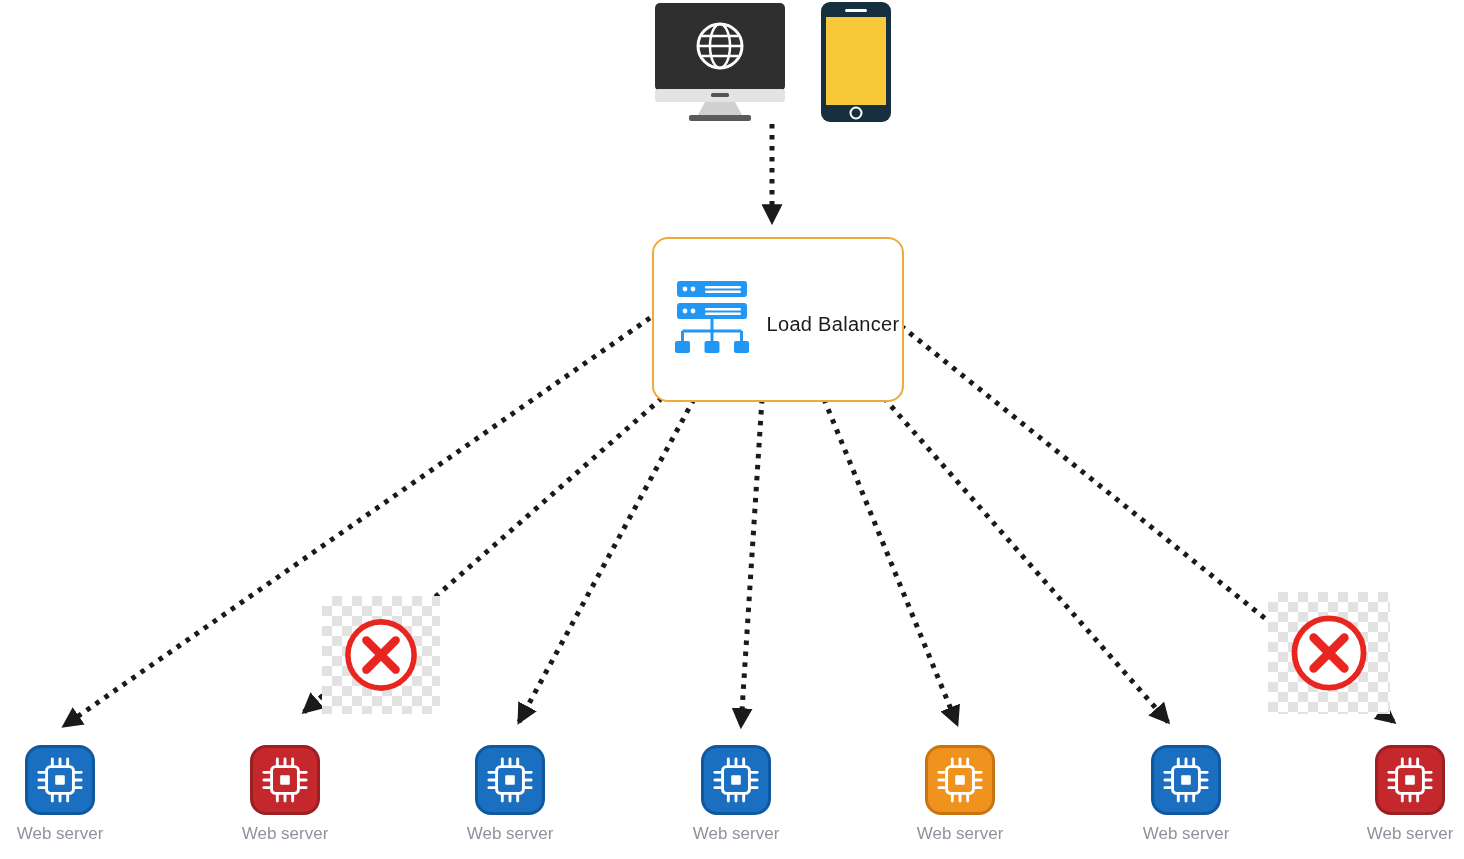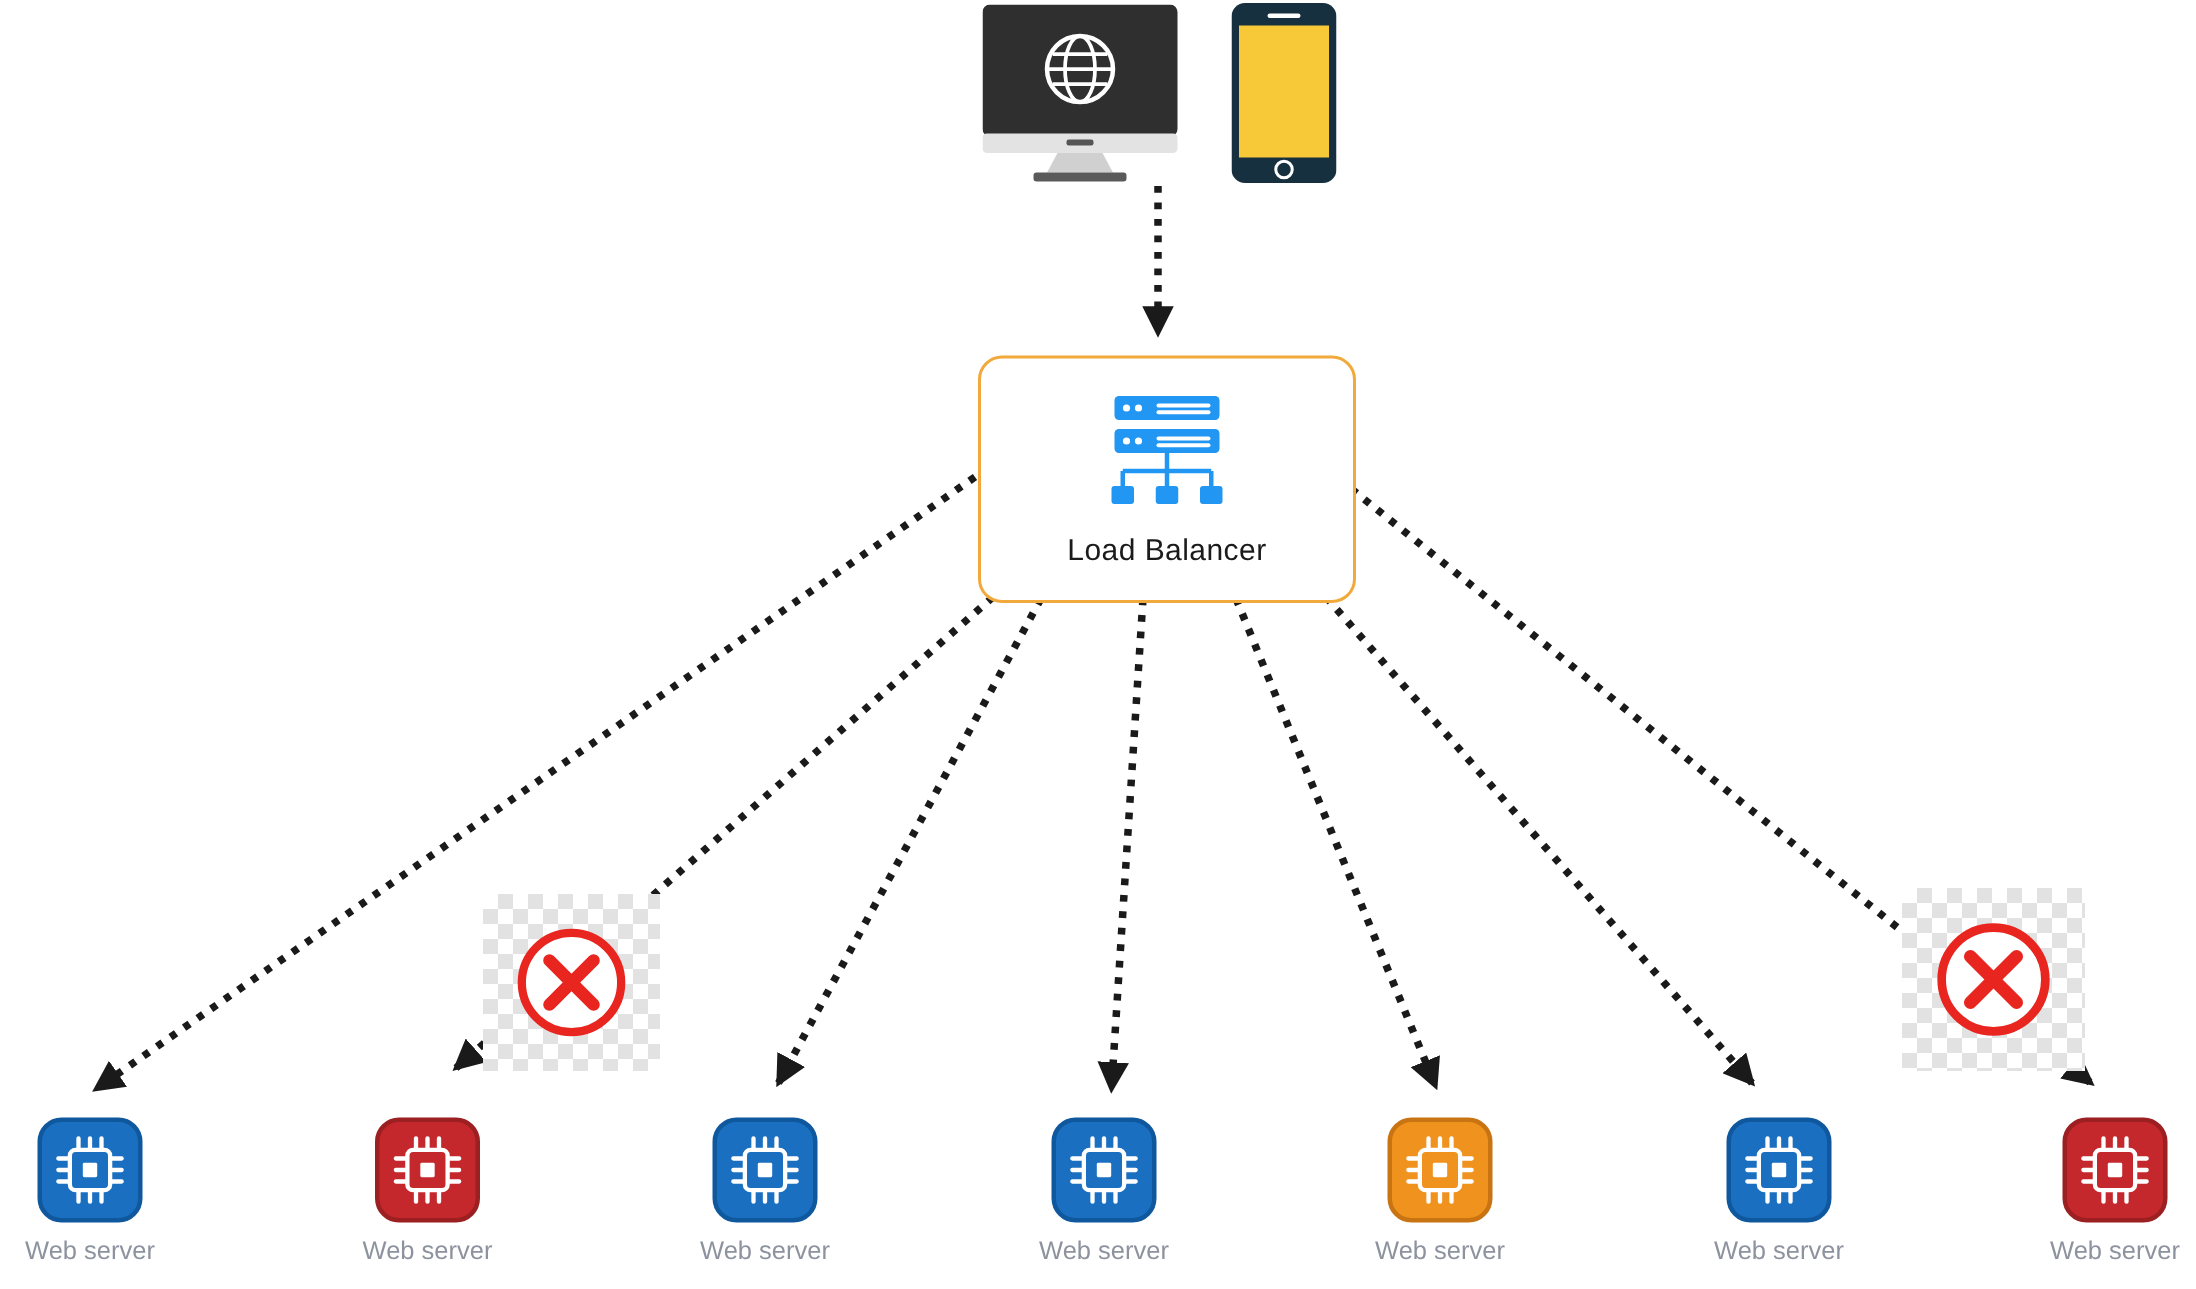--- a/index.html
+++ b/index.html
@@ -12,21 +12,21 @@
   #arrow-layer{position:absolute;left:0;top:0;width:1464px;height:859px;z-index:1;pointer-events:none;}
   .arrow{fill:none;stroke:#1a1a1a;stroke-width:5;stroke-dasharray:4.5 6.5;}
   
   .device{position:absolute;z-index:3;}
   #monitor{left:655px;top:3px;}
   #phone{left:821px;top:2px;}
   
   .lb-box{
     position:absolute;left:652px;top:237px;width:248px;height:161px;z-index:3;
     background:#ffffff;border:2px solid #f2a93b;border-radius:16px;
-    display:flex;flex-direction:column;align-items:center;justify-content:center;
+    display:flex;flex-direction:row;align-items:center;justify-content:center;
   }
   .lb-icon{margin-top:2px;}
   .lb-label{margin-top:10px;font-size:20px;color:#1b1b1b;letter-spacing:.3px;}
   
   .xmark{
     position:absolute;z-index:2;
     background-color:#fff;
     background-image:
       linear-gradient(45deg,#e2e2e2 25%,transparent 25%,transparent 75%,#e2e2e2 75%),
       linear-gradient(45deg,#e2e2e2 25%,transparent 25%,transparent 75%,#e2e2e2 75%);

